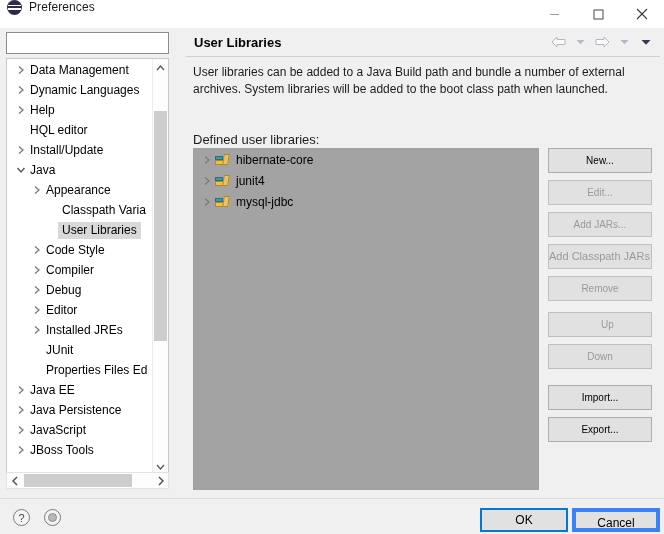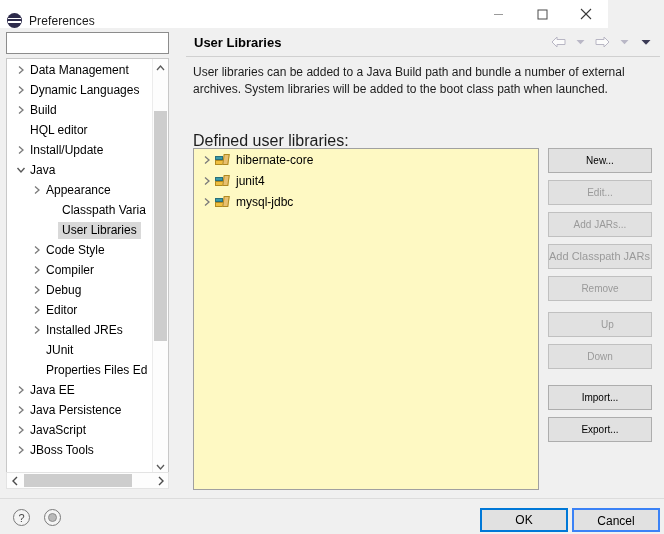--- a/index.html
+++ b/index.html
@@ -15,23 +15,23 @@
   #app {
     position: relative;
     width: 664px; height: 534px;
     background: #f0f0f0;
     box-sizing: border-box;
   }
 
   
   .titlebar {
     position: absolute; left: 0; top: 0;
-    width: 608px; height: 28px;
+    width: 664px; height: 28px;
     background: #ffffff;
-    display: flex; align-items: flex-end;
+    display: flex; align-items: flex-start;
   }
   .eclipse-icon {
     width: 15px; height: 15px; margin-left: 7px; margin-right: 7px;
     border-radius: 50%;
     background: #2c2a4a;
     position: relative; flex: none;
   }
   .eclipse-icon::before {
     content: ""; position: absolute;
     left: 1px; right: 1px; top: 4.5px; height: 1.6px;
@@ -173,26 +173,26 @@
     position: absolute; left: 4px; top: 28px;
     width: 474px; height: 1px; background: #d0d0d0;
   }
   .desc {
     position: absolute; left: 11px; top: 36px;
     width: 450px;
     font-size: 12px; line-height: 16.5px; color: #1c1c1c;
   }
   .defined-label {
     position: absolute; left: 11px; top: 104px;
-    font-size: 16px; color: #1c1c1c;
+    font-size: 13px; color: #1c1c1c;
   }
   .lib-list {
     position: absolute; left: 11px; top: 120px;
     width: 346px; height: 342px;
-    background: #fef9c3;
+    background: #a3a3a3;
     border: 1px solid #a0a0a0;
     box-sizing: border-box;
     overflow: hidden;
   }
   .lib-row {
     height: 21px; display: flex; align-items: center;
     padding-left: 5px; font-size: 12px; white-space: nowrap;
   }
   .lib-arrow {
     width: 16px; flex: none;
@@ -269,21 +269,21 @@
   .circle-ic.help { left: 13px; }
   .circle-ic.apply { left: 44px; }
   .circle-ic.apply .inner {
     width: 9px; height: 9px; border-radius: 50%;
     background: #b9b9b9; border: 1px solid #8d8d8d; box-sizing: border-box;
   }
   .dlg-btn {
     position: absolute; top: 9px;
     width: 88px; height: 24px;
     background: #e1e1e1;
-    border: 2px solid #3b82f6;
+    border: 4px solid #3b82f6;
     box-sizing: border-box;
     font-family: "Liberation Sans", sans-serif;
     font-size: 12px; color: #000;
     text-align: center; line-height: 22px;
     padding: 0;
   }
   .dlg-btn.ok { right: 96px; border: 2px solid #0078d7; line-height: 20px; }
   .dlg-btn.cancel { right: 4px; }
 </style>
 </head>
@@ -333,21 +333,21 @@
             </svg>
           </span>
           <span class="lbl">Dynamic Languages</span>
         </div>
         <div class="tree-item ind0">
           <span class="arrow">
             <svg width="8" height="10" viewBox="0 0 8 10">
               <polyline points="2,1.5 6,5 2,8.5" fill="none" stroke="#7a7a7a" stroke-width="1.3"></polyline>
             </svg>
           </span>
-          <span class="lbl">Build</span>
+          <span class="lbl">Help</span>
         </div>
         <div class="tree-item ind0">
           <span class="arrow empty">
             <svg width="8" height="10" viewBox="0 0 8 10">
               <polyline points="2,1.5 6,5 2,8.5" fill="none" stroke="#7a7a7a" stroke-width="1.3"></polyline>
             </svg>
           </span>
           <span class="lbl">HQL editor</span>
         </div>
         <div class="tree-item ind0">

